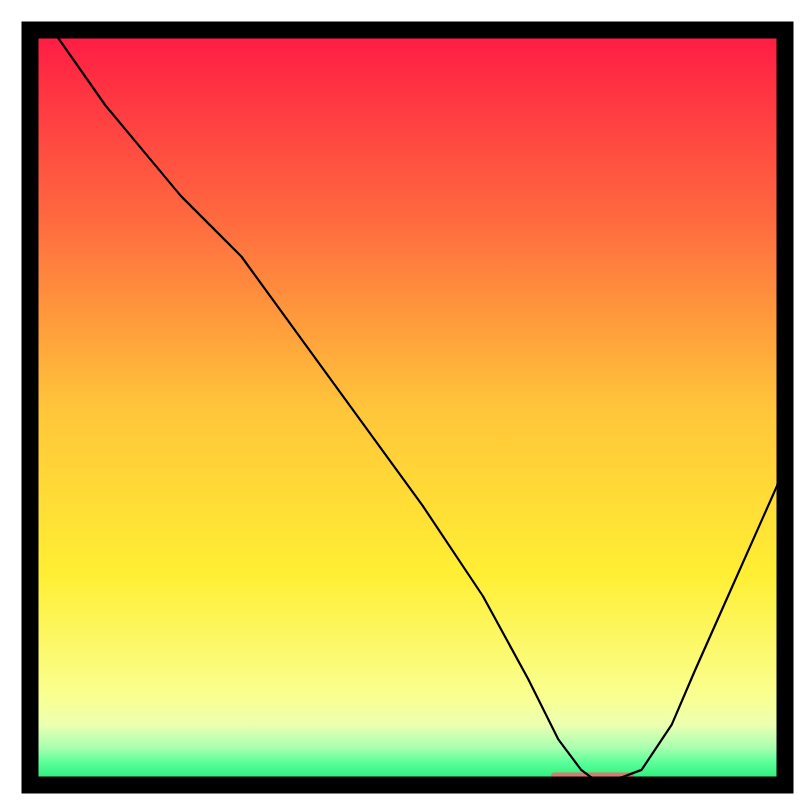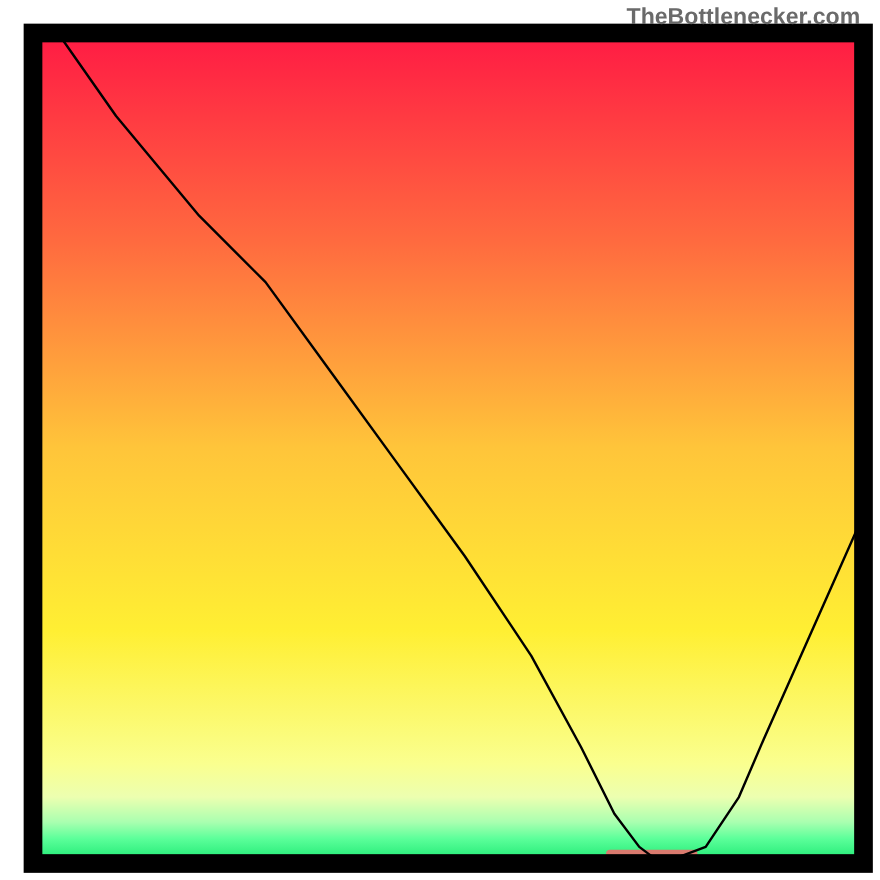--- a/index.html
+++ b/index.html
@@ -25,21 +25,20 @@
     z-index: 10;
   }
   svg {
     display: block;
   }
 </style>
 </head>
 <body>
 
 <div class="chart-container">
-  <div class="watermark">TheBottlenecker.com</div>
   <svg id="chart-svg" width="800" height="800" viewBox="0 0 800 800">
       <defs>
         <linearGradient id="bg-grad" x1="0" y1="0" x2="0" y2="1">
           <stop offset="0%" stop-color="#ff1a44"></stop>
           <stop offset="25%" stop-color="#ff6a3f"></stop>
           <stop offset="50%" stop-color="#ffc53a"></stop>
           <stop offset="72%" stop-color="#ffef33"></stop>
           <stop offset="88%" stop-color="#faff8f"></stop>
           <stop offset="92%" stop-color="#ecffb0"></stop>
           <stop offset="95%" stop-color="#aaffb0"></stop>

